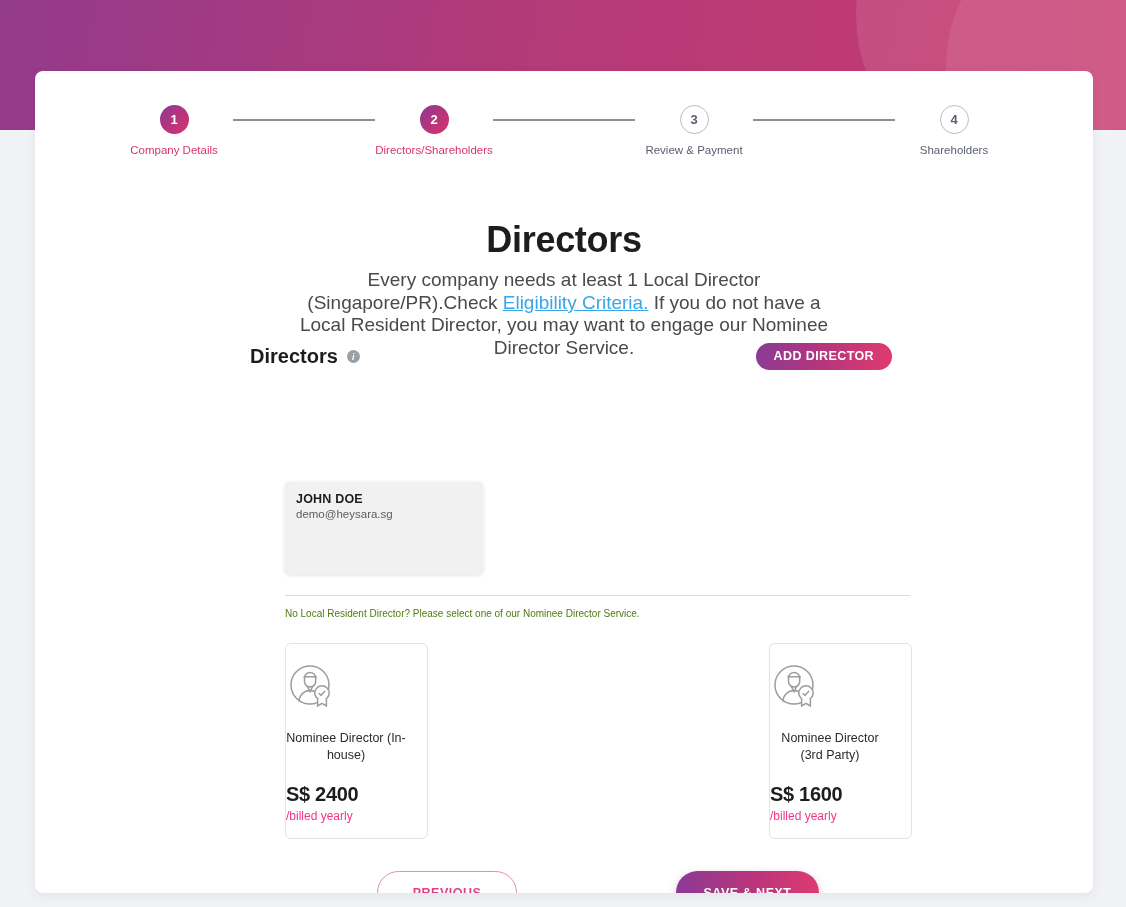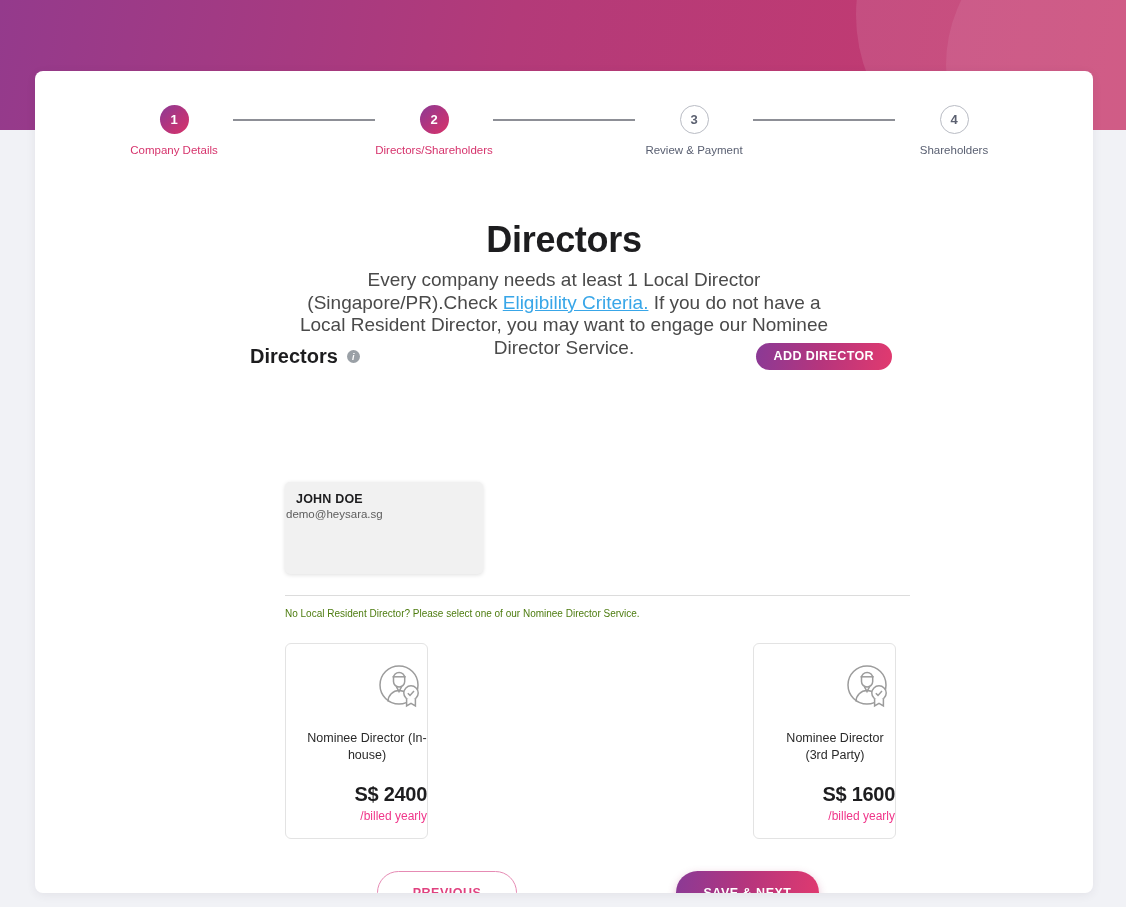--- a/index.html
+++ b/index.html
@@ -109,38 +109,38 @@
   .dir-card-top { display: flex; align-items: flex-start; padding: 9px 8px 0 11px; }
   .avatar-icon { width: 30px; height: 30px; }
   .badge-primary {
     margin-left: auto; margin-top: 4px;
     background: #5ed79a; color: #ffffff;
     border-radius: 9px; font-size: 10px; padding: 2px 11px; font-weight: 500;
   }
   .kebab { margin-left: 9px; margin-top: 4px; display: flex; flex-direction: column; gap: 3px; align-items: center; cursor: pointer; }
   .kebab i { width: 3px; height: 3px; border-radius: 50%; background: #8a8a8a; display: block; }
   .dir-name { margin: 10px 0 0 11px; font-size: 12.5px; font-weight: bold; color: #1d1d1f; letter-spacing: 0.2px; }
-  .dir-email { margin: 2px 0 0 1px; font-size: 11.5px; color: #5d5d5d; }
+  .dir-email { margin: 2px 0 0 11px; font-size: 11.5px; color: #5d5d5d; }
 
   
   .divider { position: absolute; top: 524px; left: 250px; width: 625px; height: 1px; background: #dcdcdc; }
   .nominee-prompt {
     position: absolute; top: 537px; left: 250px;
     font-size: 10px; color: #4d7c0f;
   }
 
   
   .nom-card {
     position: absolute; top: 572px; width: 143px; height: 196px;
     background: #ffffff; border: 1px solid #e3e3e3; border-radius: 6px;
-    display: flex; flex-direction: column; align-items: flex-end;
+    display: flex; flex-direction: column; align-items: flex-start;
     cursor: pointer;
   }
   .nom-card.left { left: 250px; }
-  .nom-card.right { left: 718px; }
+  .nom-card.right { left: 734px; }
   .nom-icon { margin-top: 17px; }
   .nom-label {
     margin-top: 13px; width: 120px; text-align: center;
     font-size: 12.5px; line-height: 16.5px; color: #2a2a2a;
   }
   .nom-price { margin-top: auto; font-size: 20px; font-weight: bold; color: #1d1d1f; letter-spacing: -0.3px; }
   .nom-billing { margin-top: 3px; margin-bottom: 15px; font-size: 12px; color: #f0368a; }
 
   
   .btn-prev {

